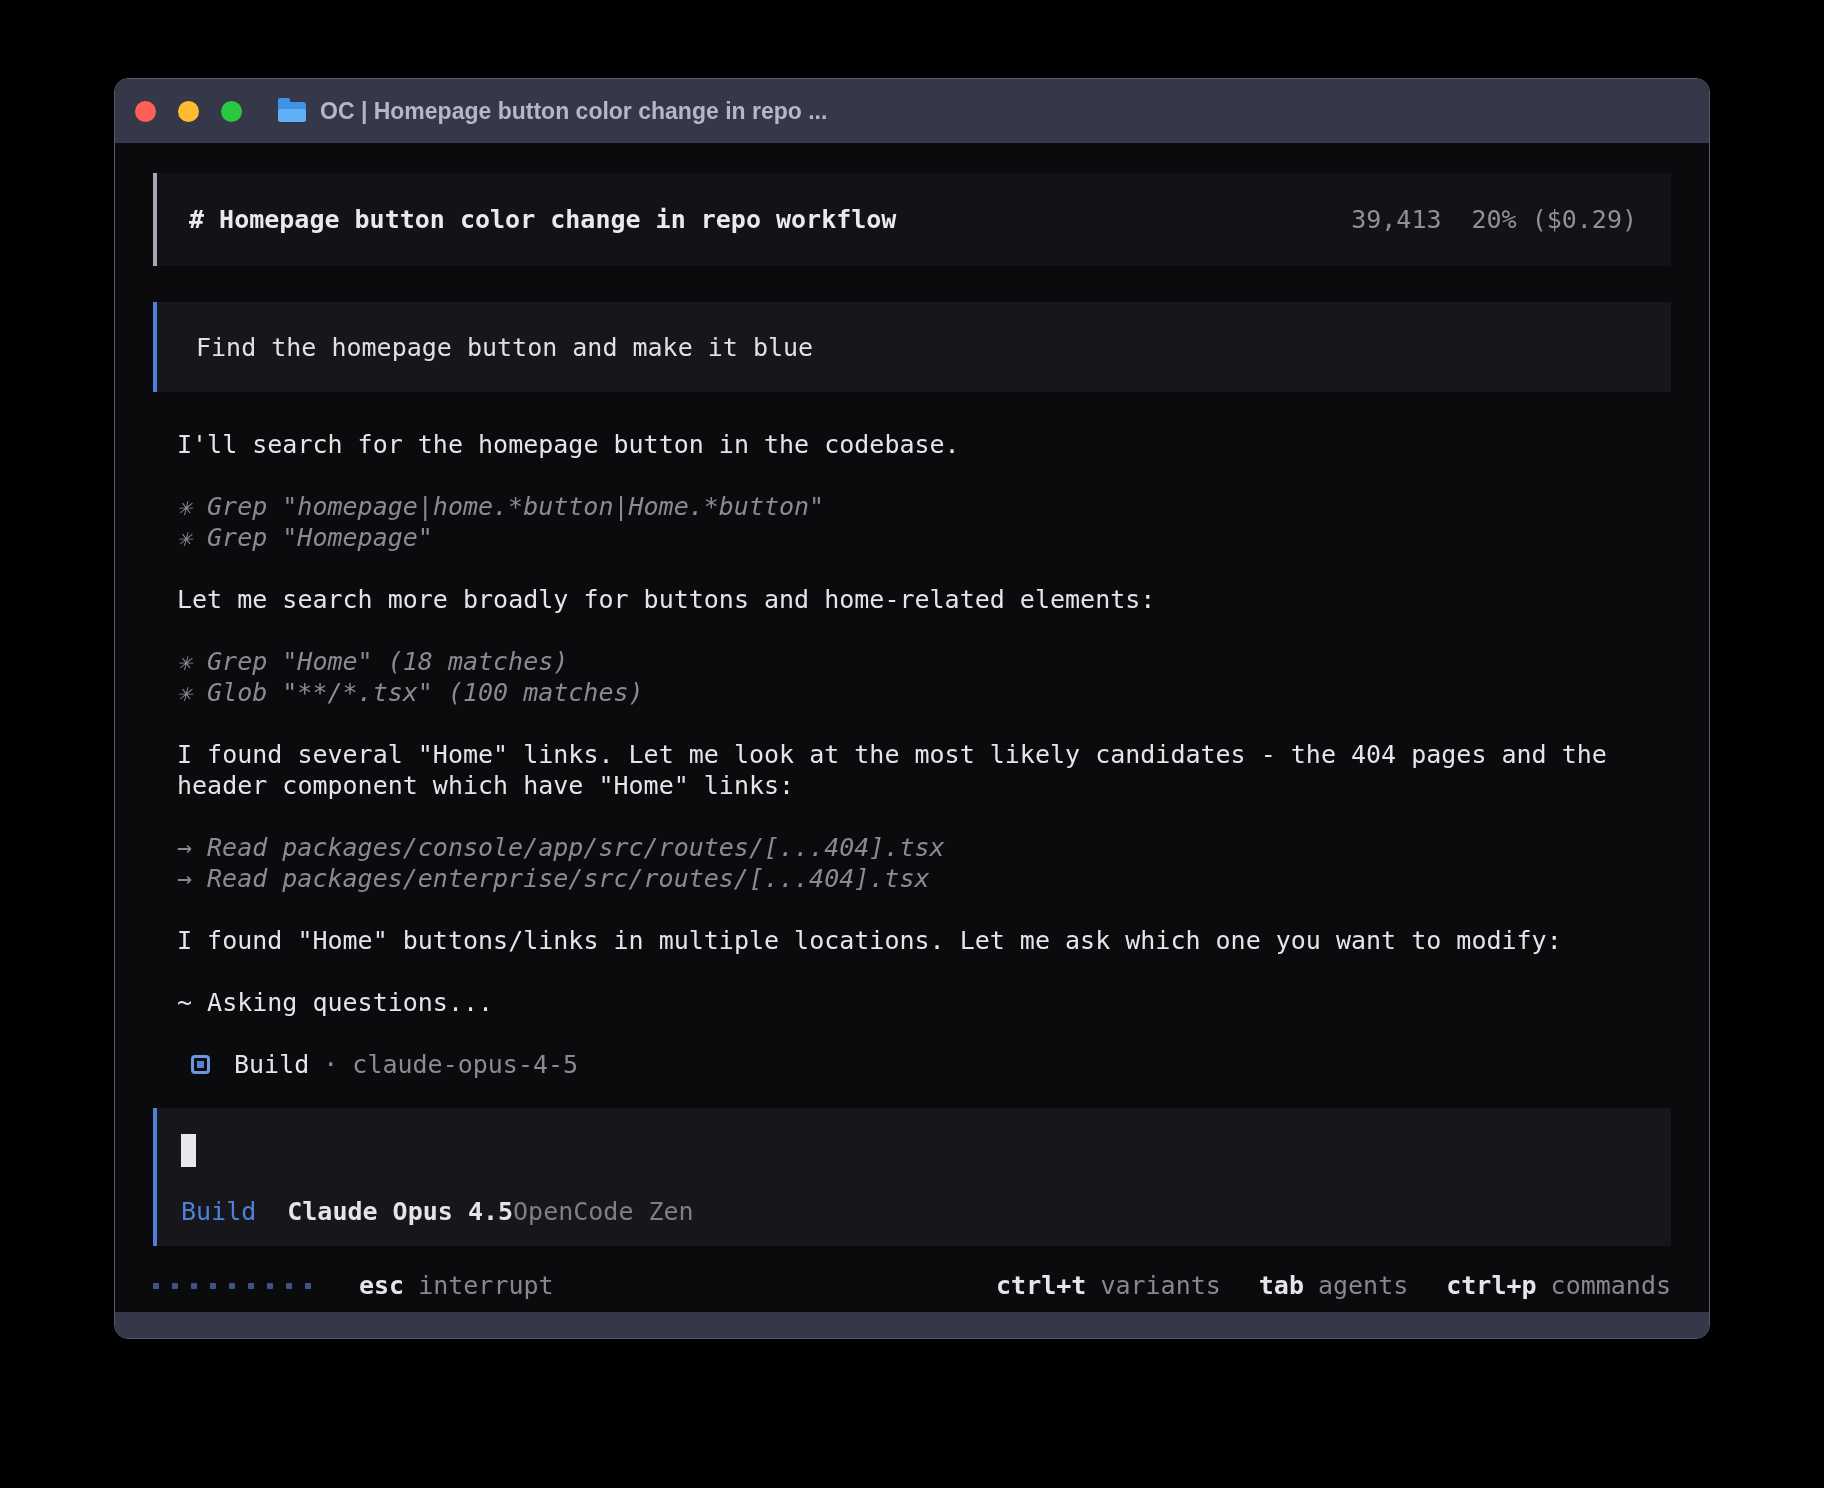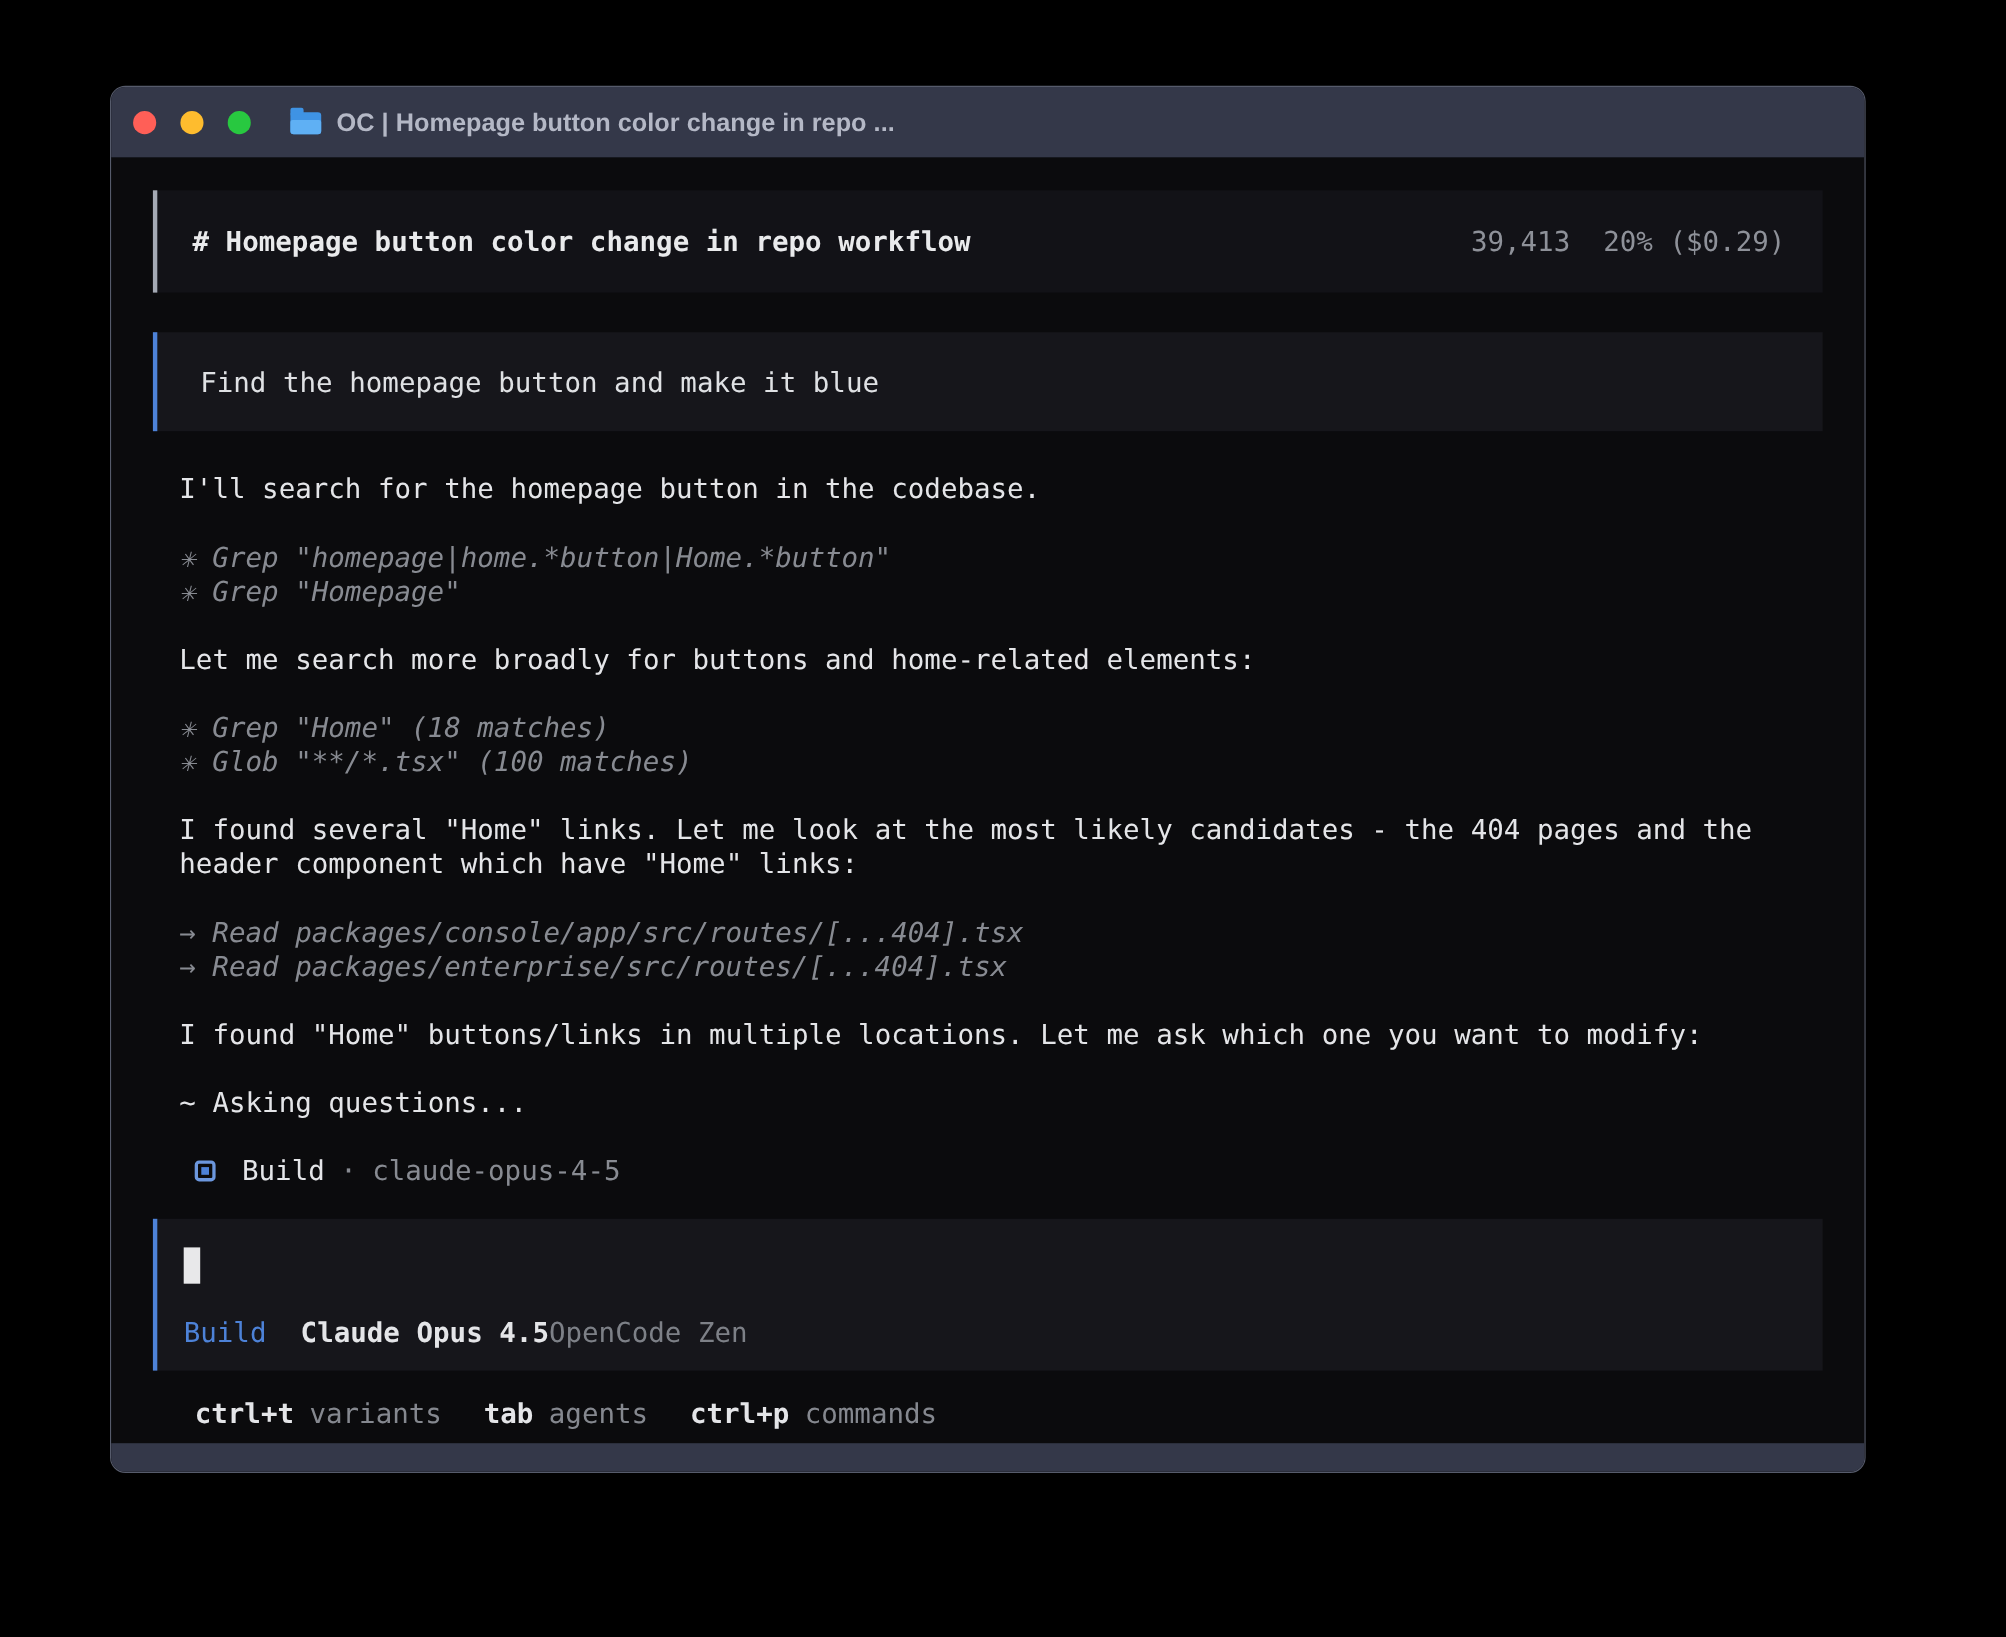--- a/index.html
+++ b/index.html
@@ -5,21 +5,21 @@
   * { box-sizing: border-box; }
   html, body { margin: 0; padding: 0; }
   body {
     width: 1824px; height: 1488px;
     background: #000000;
     position: relative;
     font-family: "DejaVu Sans Mono", monospace;
   }
 
   .window {
-    position: absolute; left: 100px; top: 78px;
+    position: absolute; left: 114px; top: 78px;
     width: 1596px; height: 1261px;
     background: #0b0b0d;
     border: 1px solid #565b6b;
     border-radius: 14px;
     overflow: hidden;
     display: flex; flex-direction: column;
   }
 
   
   .titlebar {
@@ -206,20 +206,35 @@
     <div class="input-panel">
       <span class="cursor-block"></span>
       <div class="input-meta">
         <span class="meta-agent">Build</span>
         <span class="meta-model">Claude Opus 4.5</span>
         <span class="meta-provider">OpenCode Zen</span>
       </div>
     </div>
 
     <div class="status-row">
+      <div class="status-left">
+        <span class="spinner">
+          <span class="spinner-dot"></span>
+            <span class="spinner-dot"></span>
+            <span class="spinner-dot"></span>
+            <span class="spinner-dot"></span>
+            <span class="spinner-dot"></span>
+            <span class="spinner-dot"></span>
+            <span class="spinner-dot"></span>
+            <span class="spinner-dot"></span>
+            <span class="spinner-dot"></span>
+        </span>
+        <span class="key">esc</span>
+        <span class="klabel">interrupt</span>
+      </div>
       <div class="status-right">
         <span class="shortcut">
           <span class="key">ctrl+t</span>
           <span class="klabel">variants</span>
         </span>
         <span class="shortcut">
           <span class="key">tab</span>
           <span class="klabel">agents</span>
         </span>
         <span class="shortcut">

